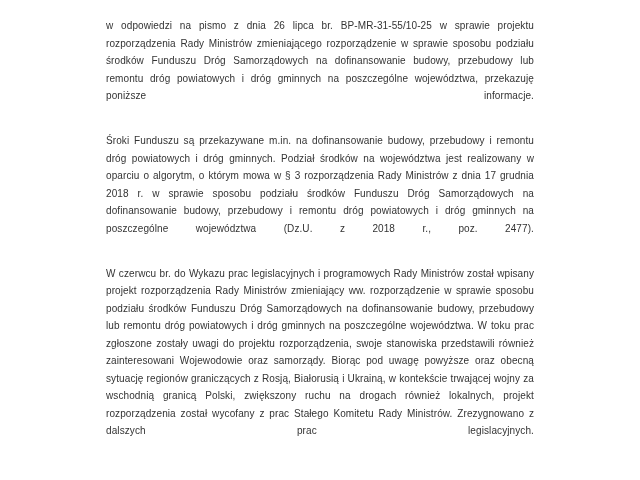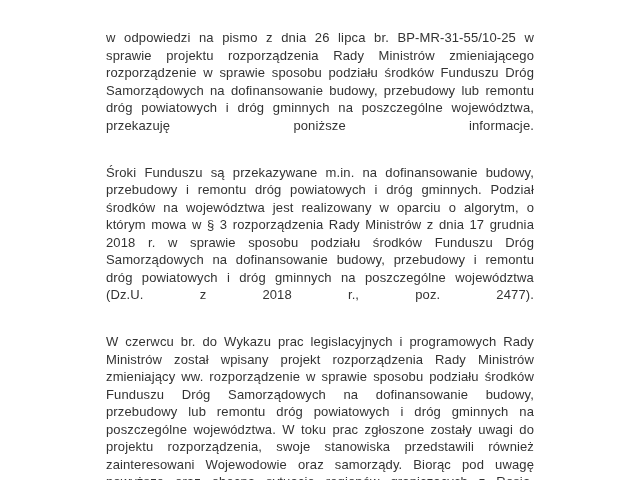--- a/index.html
+++ b/index.html
@@ -33,25 +33,25 @@
 
   .salutation {
     font-size: 10.2px;
     line-height: 17.5px;
     text-align: left;
     margin: 0 0 10px 0;
     letter-spacing: 0.01em;
   }
 
   .para {
-    font-size: 13px;
+    font-size: 10px;
     line-height: 17.5px;
     text-align: justify;
     text-justify: inter-word;
-    margin: 12px 0 10px 0;
+    margin: 0 0 10px 0;
     letter-spacing: 0.01em;
     -webkit-hyphens: none;
     hyphens: none;
   }
 
   
   .para:after {
     content: "";
     display: inline-block;
     width: 100%;

